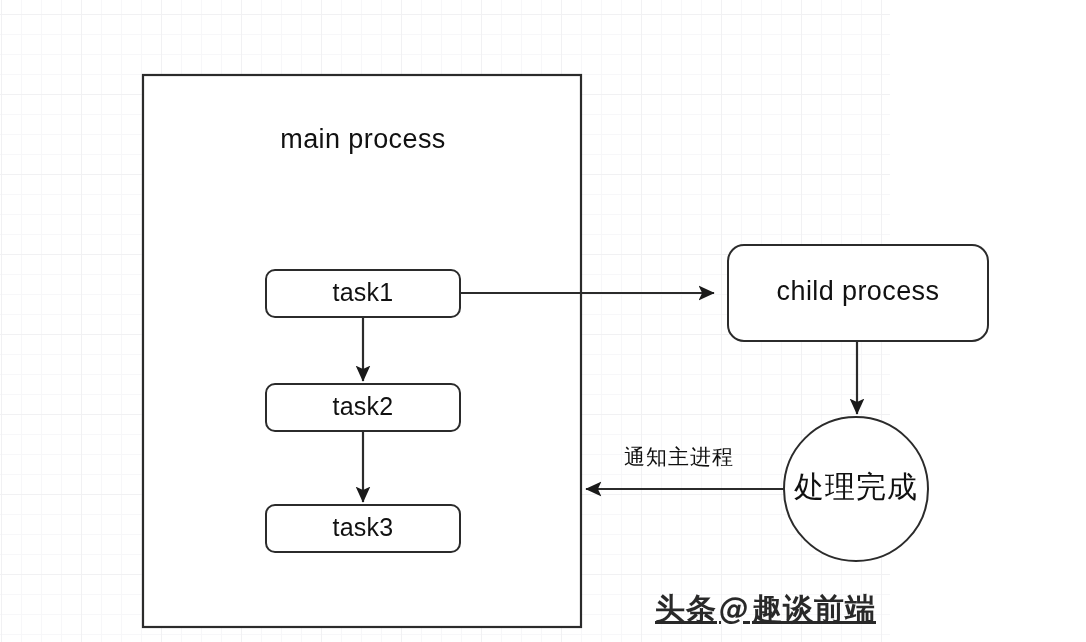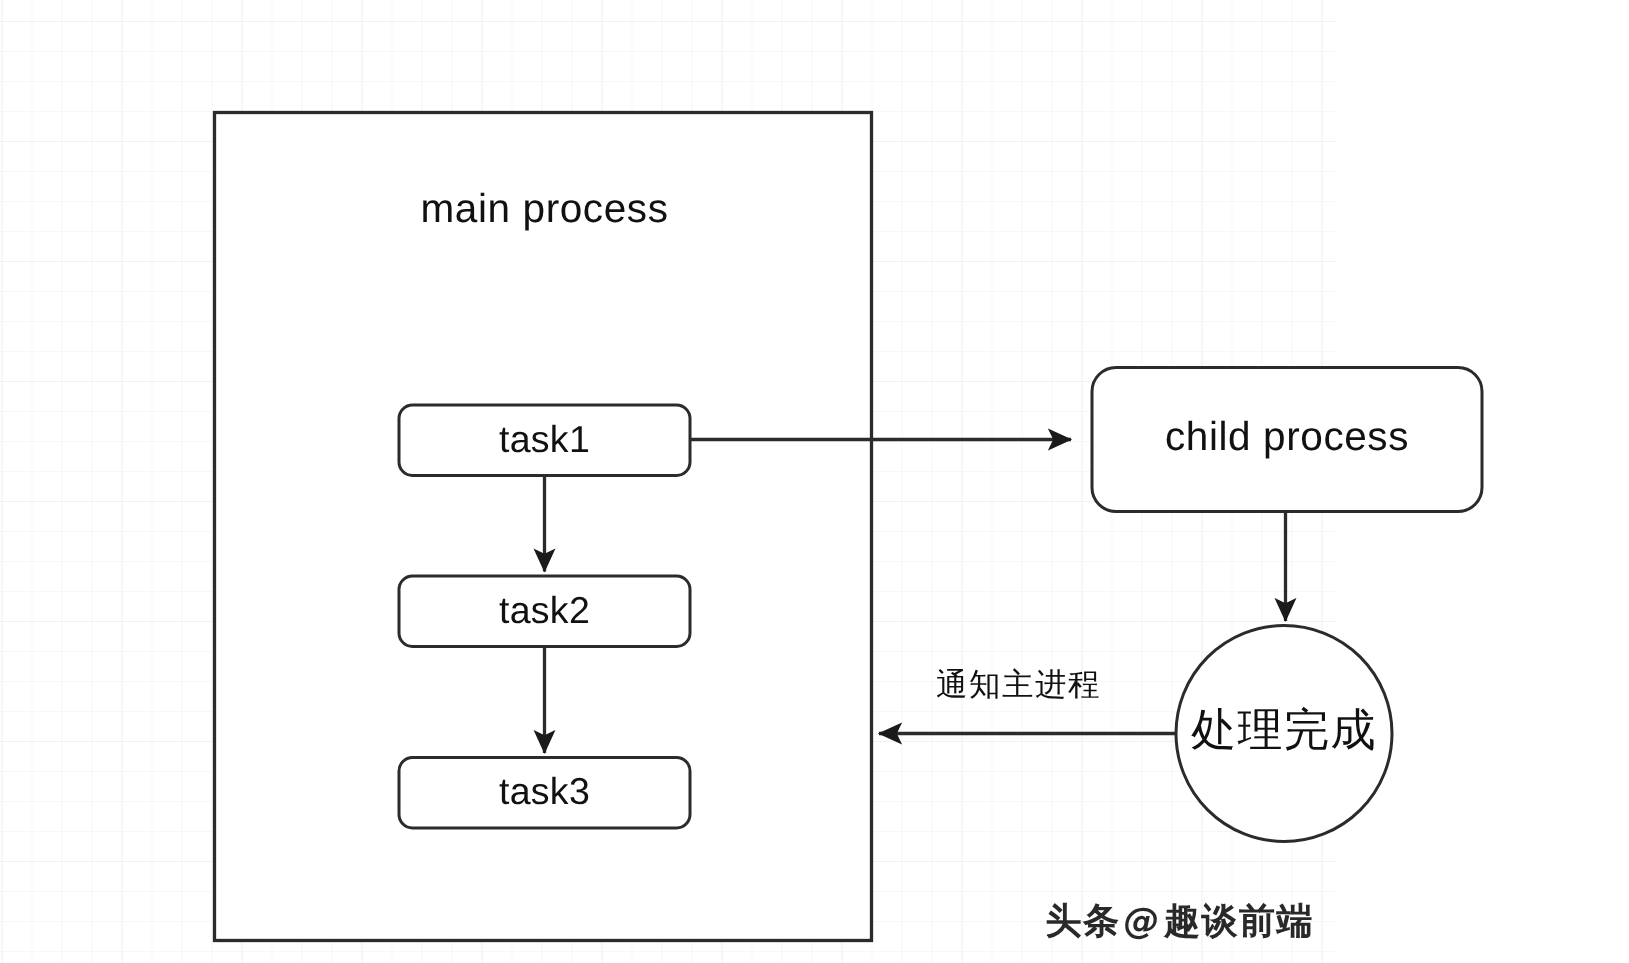--- a/index.html
+++ b/index.html
@@ -71,26 +71,27 @@
   }
   .label-cjk-small {
     font-size: 21px;
     letter-spacing: 1px;
   }
   #watermark {
     position: absolute;
     right: 14px;
     bottom: 12px;
     font-family: "DejaVu Sans", sans-serif;
-    font-size: 24px;
+    font-size: 30px;
     font-weight: 700;
     color: #171717;
     letter-spacing: 1px;
     white-space: nowrap;
     opacity: 0.92;
+    text-decoration: underline;
   }
   #watermark .wm-at {
     font-style: italic;
     font-weight: 700;
     padding: 0 2px;
   }
 </style>
 </head>
 <body>
 

